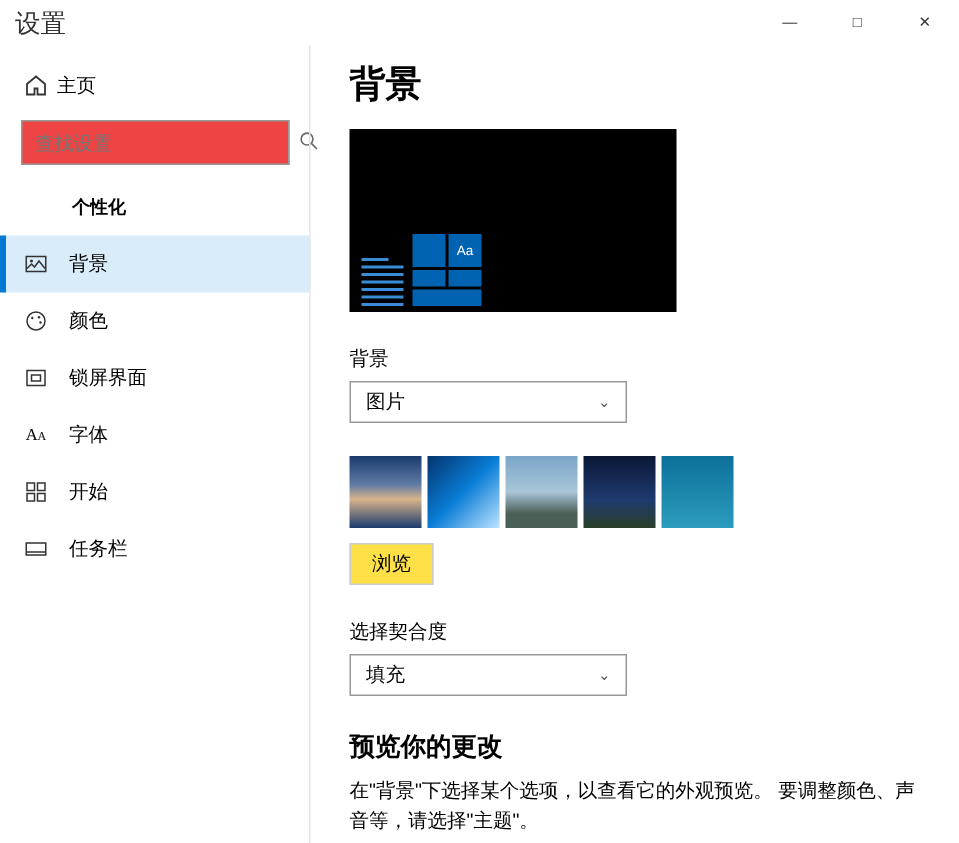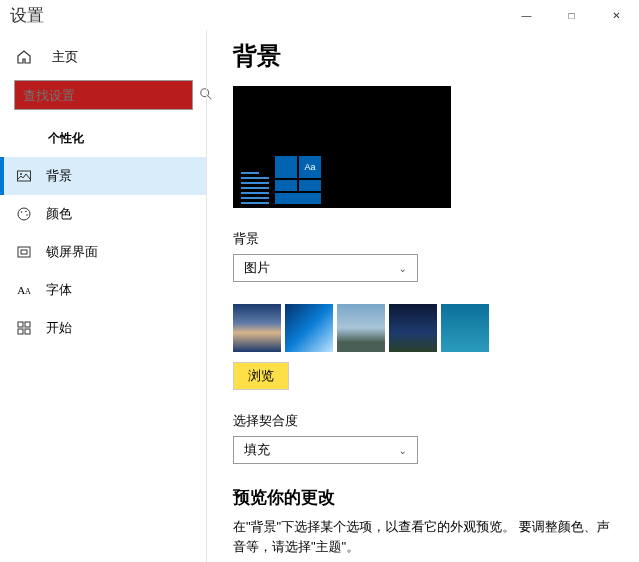--- a/index.html
+++ b/index.html
@@ -3,23 +3,23 @@
 <meta charset="utf-8">
 <style>
 * { box-sizing: border-box; margin: 0; padding: 0; }
 body { font-family: "Microsoft YaHei", "Segoe UI", sans-serif; font-size: 13px; color: #000; background: #fff; width: 639px; height: 562px; overflow: hidden; }
 .titlebar { height: 30px; display: flex; align-items: center; padding-left: 10px; }
 .titlebar-title { font-size: 17px; color: #333; }
 .titlebar-btns { margin-left: auto; display: flex; }
 .titlebar-btn { width: 45px; height: 30px; display: flex; align-items: center; justify-content: center; font-size: 10px; color: #333; }
 .container { display: flex; height: calc(100% - 30px); }
 .sidebar { width: 207px; padding: 12px 0 0 0; position: relative; }
-.home { display: flex; align-items: center; padding: 6px 16px; margin-bottom: 8px; gap: 20px; }
+.home { display: flex; align-items: center; padding: 6px 16px; margin-bottom: 8px; gap: 6px; }
 .home-icon { width: 16px; height: 16px; }
-.searchbox { margin: 0 14px 14px 14px; border: 1px solid #999; height: 30px; display: flex; align-items: center; padding: 0 8px; background: #b91c1c; }
+.searchbox { margin: 0 14px 14px 14px; border: 1px solid #999; height: 30px; display: flex; align-items: center; padding: 0 8px; background: #ef4444; }
 .searchbox input { border: none; outline: none; flex: 1; font-size: 13px; font-family: inherit; background: transparent; }
 .cat-header { font-size: 12px; font-weight: bold; padding: 6px 16px 10px 16px; margin-left: 32px; }
 .nav-item { display: flex; align-items: center; padding: 10px 16px; gap: 14px; position: relative; }
 .nav-item.active { background: #d9ecf9; }
 .nav-item.active::before { content: ""; position: absolute; left: 0; top: 0; bottom: 0; width: 4px; background: #0078d4; }
 .nav-icon { width: 16px; height: 16px; display: flex; align-items: center; justify-content: center; }
 .nav-label { font-size: 13px; }
 .divider { position: absolute; right: 0; top: 0; bottom: 0; width: 1px; background: #e6e6e6; }
 .content { flex: 1; padding: 10px 26px 20px 26px; overflow: hidden; }
 h1 { font-size: 24px; font-weight: 600; margin-bottom: 14px; }
@@ -122,20 +122,29 @@
       <span class="nav-icon">
           <svg viewBox="0 0 16 16" width="16" height="16">
             <rect x="2" y="2" width="5" height="5" fill="none" stroke="#333"></rect>
             <rect x="9" y="2" width="5" height="5" fill="none" stroke="#333"></rect>
             <rect x="2" y="9" width="5" height="5" fill="none" stroke="#333"></rect>
             <rect x="9" y="9" width="5" height="5" fill="none" stroke="#333"></rect>
           </svg>
         </span>
       <span class="nav-label">开始</span>
     </div>
+    <div class="nav-item">
+      <span class="nav-icon">
+          <svg viewBox="0 0 16 16" width="16" height="16">
+            <rect x="1.5" y="4" width="13" height="8" fill="none" stroke="#333"></rect>
+            <line x1="1.5" y1="10" x2="14.5" y2="10" stroke="#333"></line>
+          </svg>
+        </span>
+      <span class="nav-label">任务栏</span>
+    </div>
     <div class="divider"></div>
   </div>
 
   <div class="content">
     <h1>背景</h1>
 
     <div class="preview-box">
       <div class="preview-inner">
         <div class="hamb">
             <span></span>

